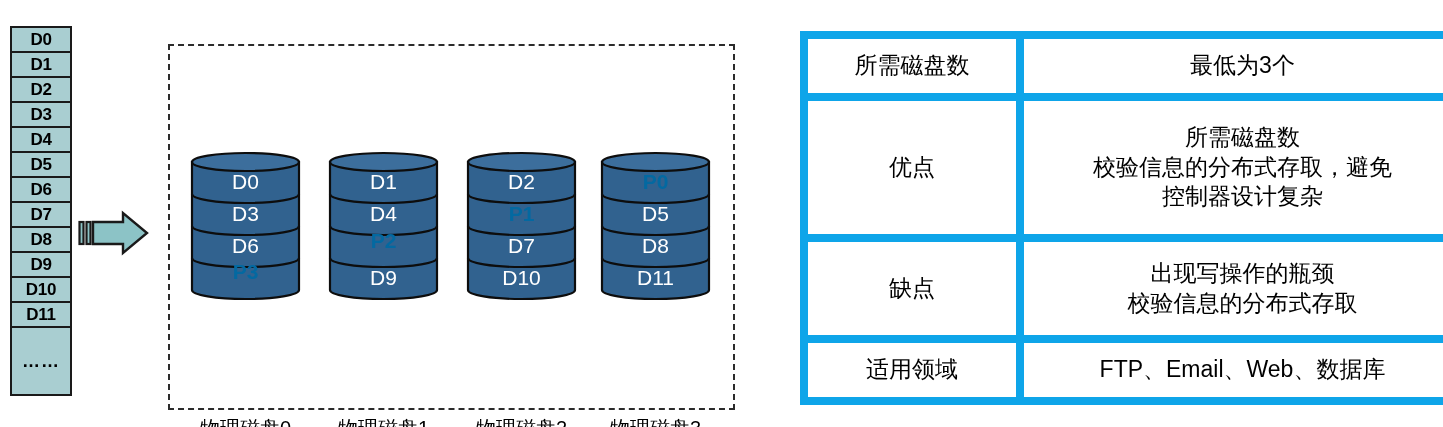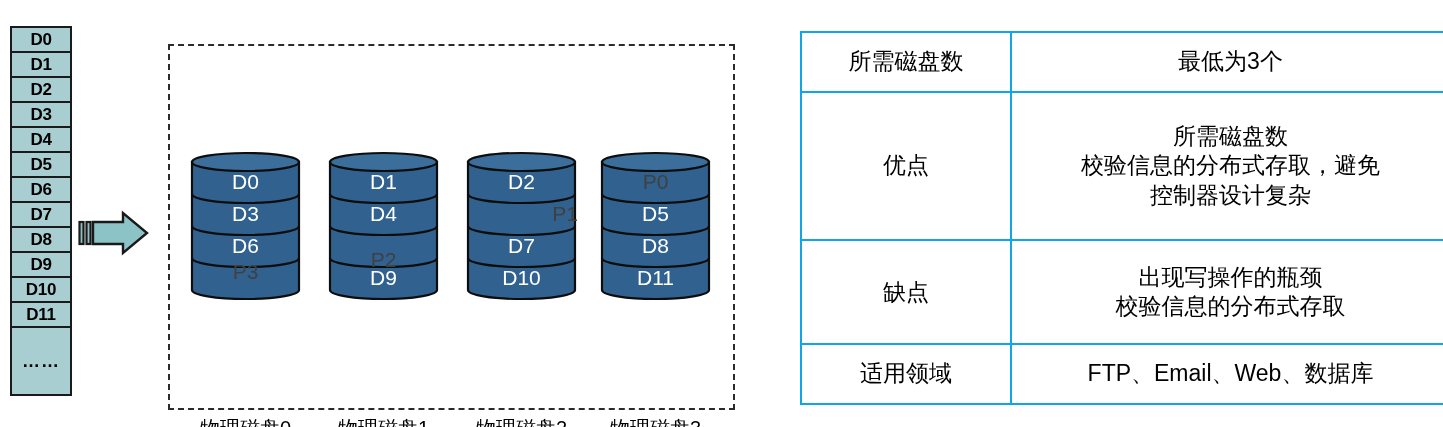--- a/index.html
+++ b/index.html
@@ -44,34 +44,34 @@
 
   
   .disk{position:absolute;top:104px;width:113px;height:148px;}
   .disk svg{display:block;}
   .stripe-label{
     position:absolute;left:0;width:113px;text-align:center;
     font-size:21px;line-height:1;
     pointer-events:none;
   }
   .stripe-label.data{color:#ffffff;}
-  .stripe-label.parity{color:#404040;}
+  .stripe-label.parity{color:#0369a1;font-weight:bold;}
   .disk-caption{
     position:absolute;top:265px;width:160px;text-align:center;
     font-size:20px;color:#000;white-space:nowrap;
   }
 
   
   #spec-table{
     position:absolute;left:800px;top:31px;width:621px;height:374px;
     border-collapse:collapse;
     table-layout:fixed;
   }
   #spec-table td{
-    border:2px solid #0ea5e9;
+    border:8px solid #0ea5e9;
     text-align:center;vertical-align:middle;
     font-size:23px;color:#000;
     line-height:1.28;
     padding:4px 6px;
   }
   #spec-table td.label-col{width:196px;}
   #spec-table td.value-col{width:425px;}
   .tl{display:block;white-space:nowrap;}
 </style>
 </head>
@@ -119,34 +119,34 @@
     <div class="disk" style="left: 157px;">
       <svg width="113" height="159" viewBox="0 0 113 159">
         <path d="M 3 12 L 3 140 A 53.5 9 0 0 0 110 140 L 110 12 Z" fill="#31628f" stroke="#0d0d0d" stroke-width="2.2"></path>
         <path d="M 3 44 A 53.5 9 0 0 0 110 44" fill="none" stroke="#0d0d0d" stroke-width="2.2"></path>
         <path d="M 3 76 A 53.5 9 0 0 0 110 76" fill="none" stroke="#0d0d0d" stroke-width="2.2"></path>
         <path d="M 3 108 A 53.5 9 0 0 0 110 108" fill="none" stroke="#0d0d0d" stroke-width="2.2"></path>
         <ellipse cx="56.5" cy="12" rx="53.5" ry="9" fill="#3c6e9c" stroke="#0d0d0d" stroke-width="2.2"></ellipse>
       </svg>
       <div class="stripe-label data" style="top: 21px;">D1</div>
       <div class="stripe-label data" style="top: 53px;">D4</div>
-      <div class="stripe-label parity" style="top: 99px;">P2</div>
+      <div class="stripe-label parity" style="top: 80px;">P2</div>
       <div class="stripe-label data" style="top: 117px;">D9</div>
       <div class="disk-caption" style="left: -23.5px;">物理磁盘1</div>
     </div>
     <div class="disk" style="left: 295px;">
       <svg width="113" height="159" viewBox="0 0 113 159">
         <path d="M 3 12 L 3 140 A 53.5 9 0 0 0 110 140 L 110 12 Z" fill="#31628f" stroke="#0d0d0d" stroke-width="2.2"></path>
         <path d="M 3 44 A 53.5 9 0 0 0 110 44" fill="none" stroke="#0d0d0d" stroke-width="2.2"></path>
         <path d="M 3 76 A 53.5 9 0 0 0 110 76" fill="none" stroke="#0d0d0d" stroke-width="2.2"></path>
         <path d="M 3 108 A 53.5 9 0 0 0 110 108" fill="none" stroke="#0d0d0d" stroke-width="2.2"></path>
         <ellipse cx="56.5" cy="12" rx="53.5" ry="9" fill="#3c6e9c" stroke="#0d0d0d" stroke-width="2.2"></ellipse>
       </svg>
       <div class="stripe-label data" style="top: 21px;">D2</div>
-      <div class="stripe-label parity" style="top: 53px; text-align: right;">P1</div>
+      <div class="stripe-label parity" style="top: 53px;">P1</div>
       <div class="stripe-label data" style="top: 85px;">D7</div>
       <div class="stripe-label data" style="top: 117px;">D10</div>
       <div class="disk-caption" style="left: -23.5px;">物理磁盘2</div>
     </div>
     <div class="disk" style="left: 429px;">
       <svg width="113" height="159" viewBox="0 0 113 159">
         <path d="M 3 12 L 3 140 A 53.5 9 0 0 0 110 140 L 110 12 Z" fill="#31628f" stroke="#0d0d0d" stroke-width="2.2"></path>
         <path d="M 3 44 A 53.5 9 0 0 0 110 44" fill="none" stroke="#0d0d0d" stroke-width="2.2"></path>
         <path d="M 3 76 A 53.5 9 0 0 0 110 76" fill="none" stroke="#0d0d0d" stroke-width="2.2"></path>
         <path d="M 3 108 A 53.5 9 0 0 0 110 108" fill="none" stroke="#0d0d0d" stroke-width="2.2"></path>

